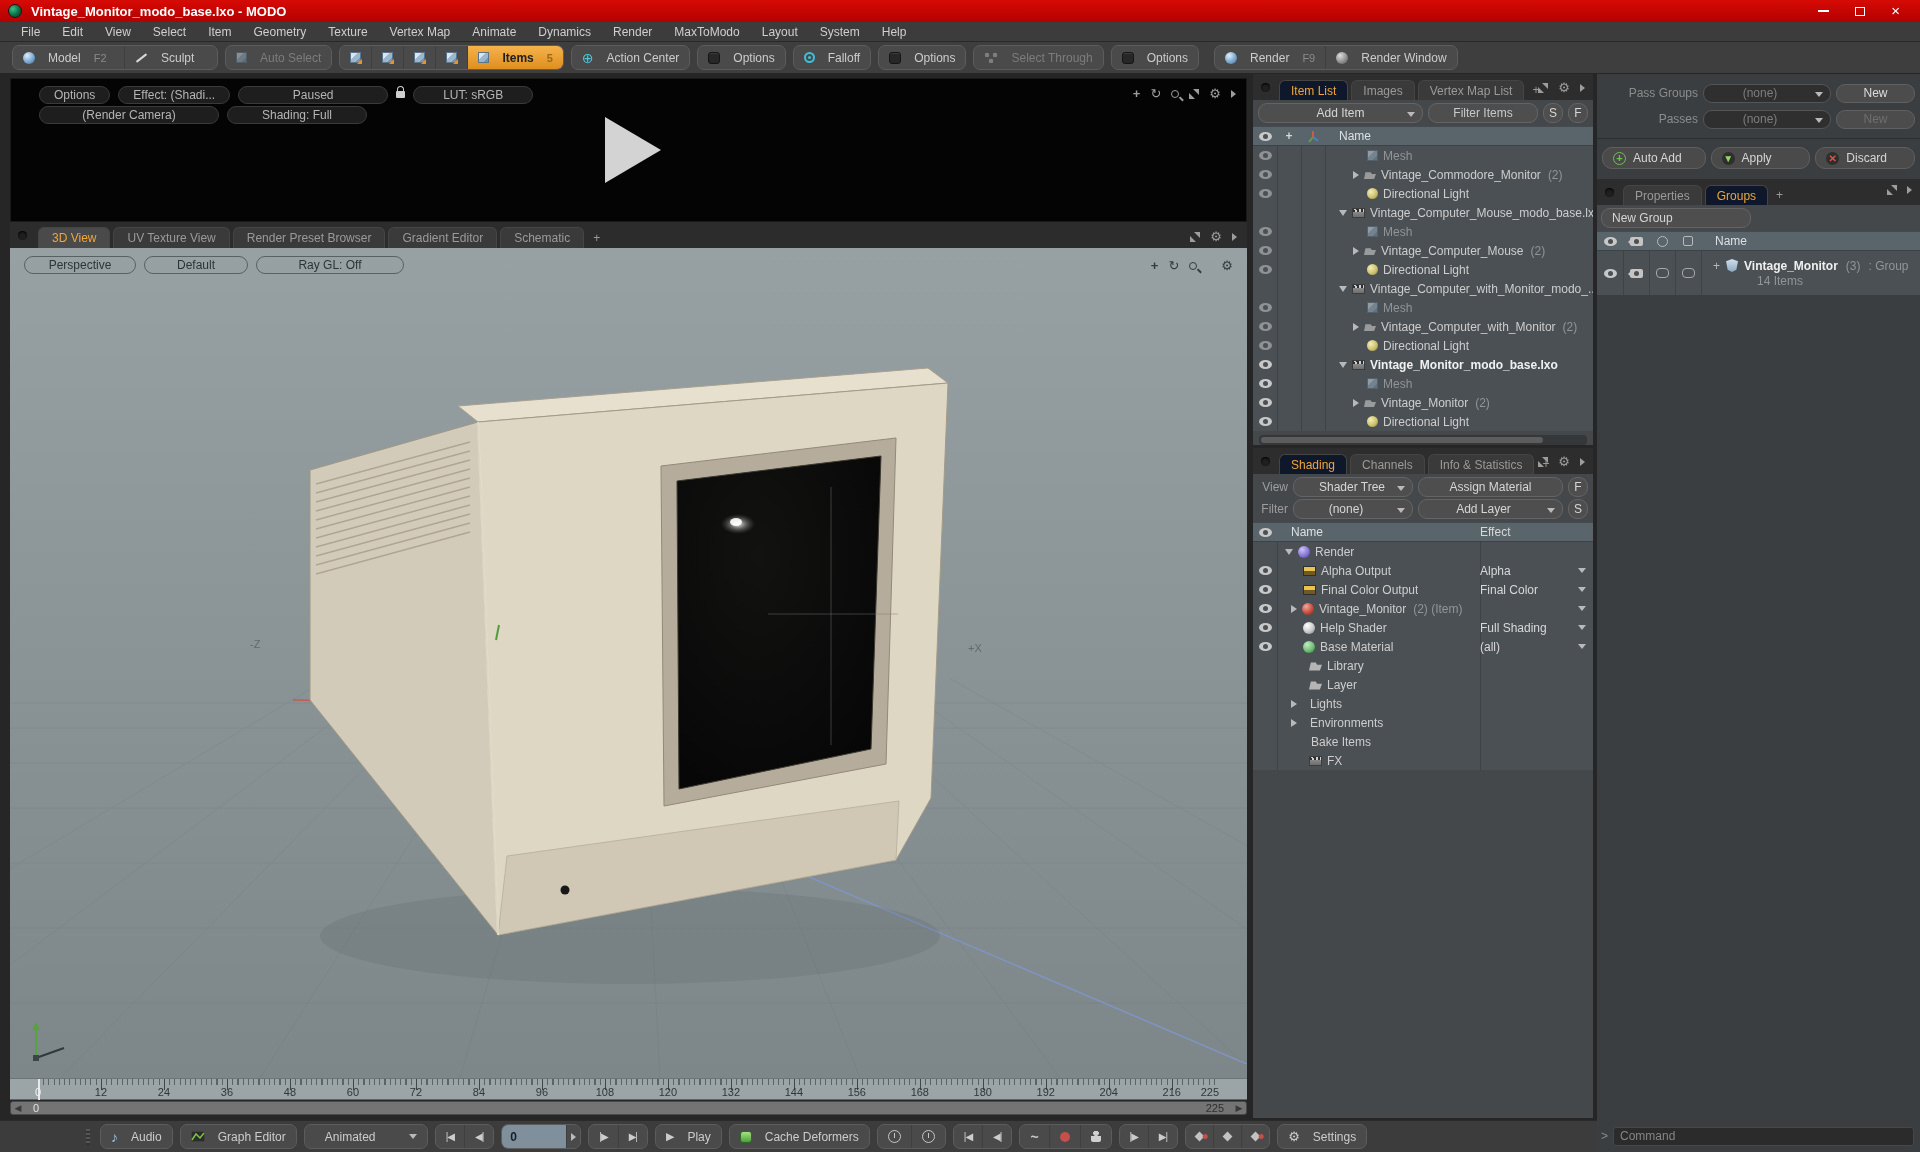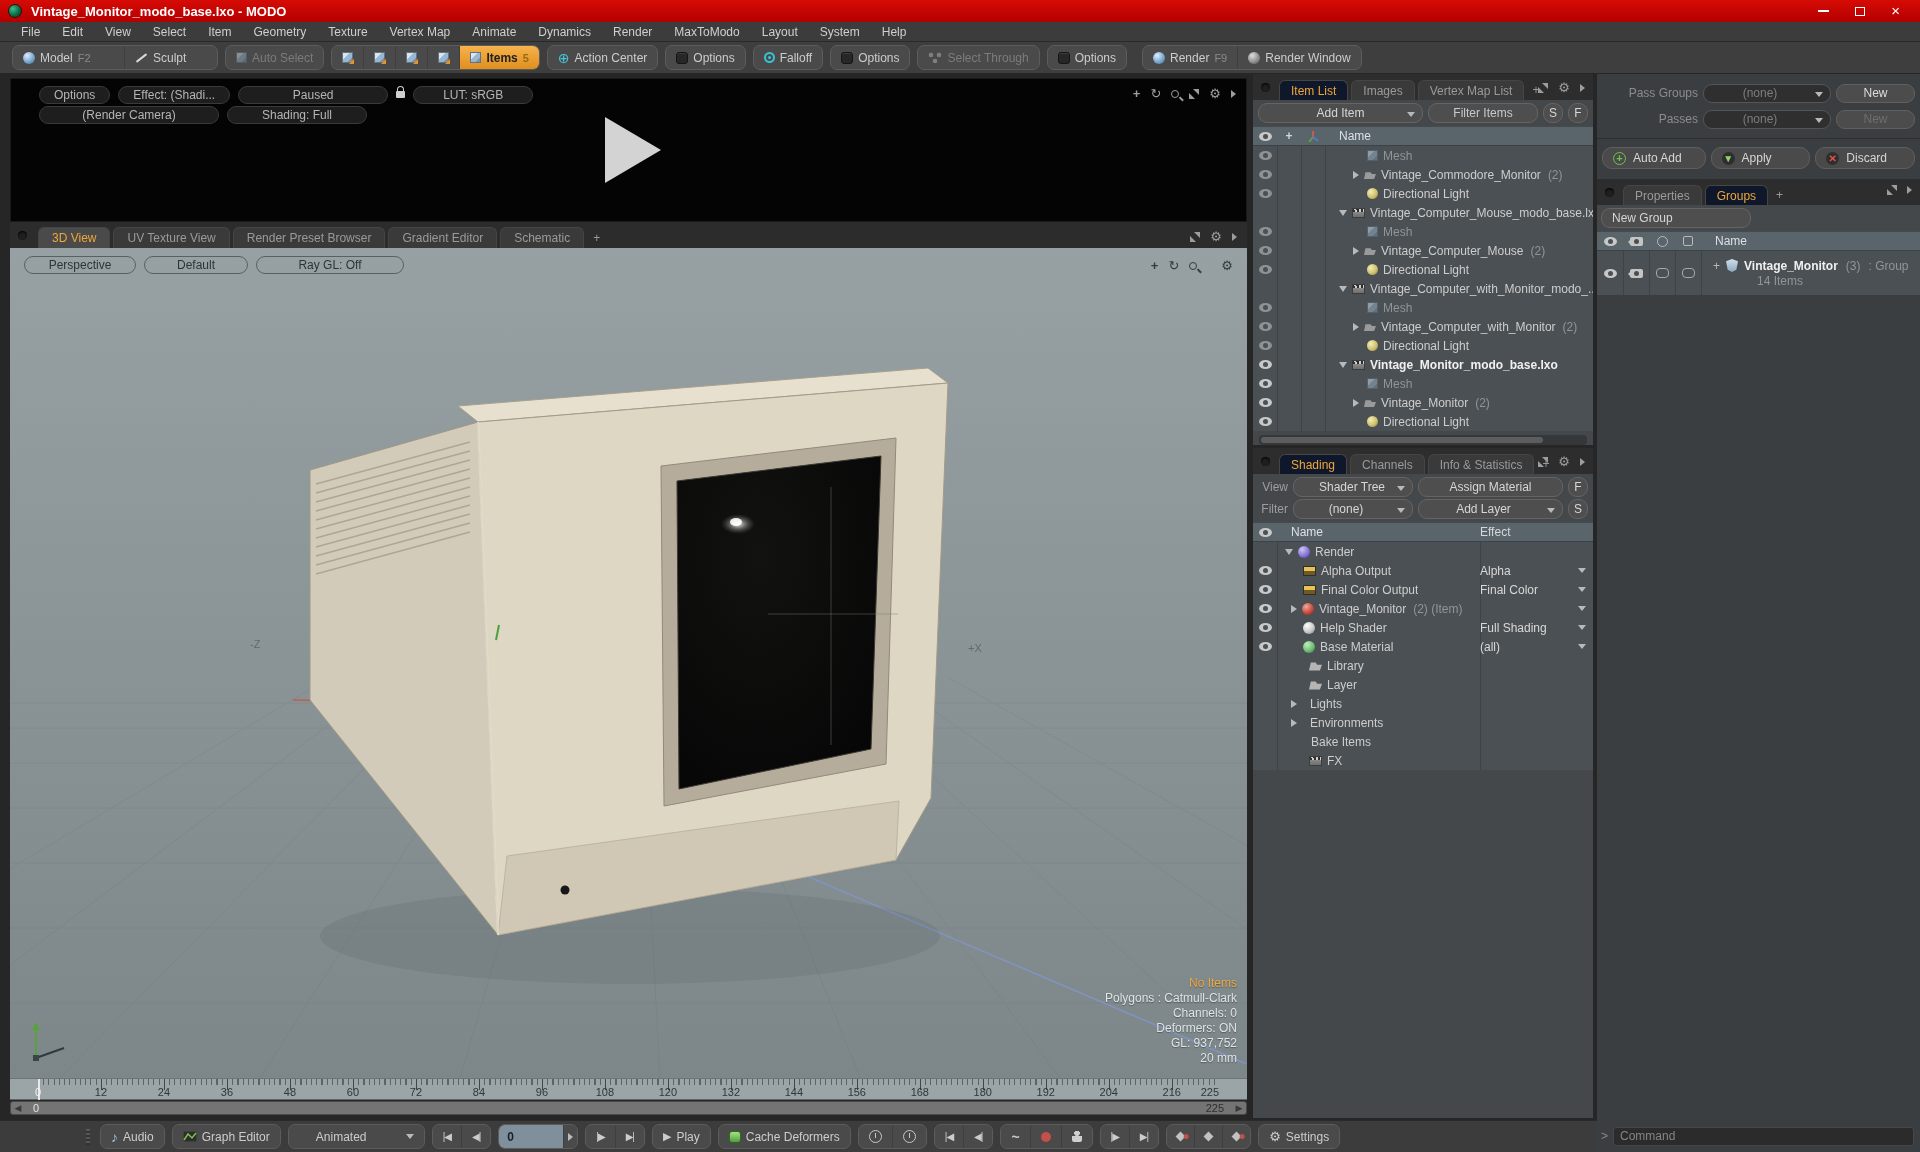--- a/index.html
+++ b/index.html
@@ -9,21 +9,21 @@
 .logo{width:14px;height:14px;border-radius:50%;background:radial-gradient(circle at 32% 32%,#38c187,#0c6b45 55%,#063a26);border:1px solid #21140f;margin-right:9px}
 .wtitle{font-size:13px;font-weight:bold}
 .winbtns{margin-left:auto;display:flex;gap:26px;padding-right:12px;align-items:center}
 .minic{width:11px;height:2px;background:#fff}
 .maxic{width:10px;height:9px;border:1.5px solid #fff}
 .closeic{font-size:15px;line-height:10px;color:#fff}
 .menubar{position:absolute;left:0;top:22px;width:1920px;height:20px;background:#3c3c3c;border-bottom:1px solid #292929;display:flex;align-items:center;padding-left:10px}
 .menubar span{padding:0 11px;color:#cfcfcf}
 .toolbar{position:absolute;left:0;top:42px;width:1920px;height:32px;background:#3e3e3e;border-bottom:1px solid #262626;display:flex;align-items:center;gap:7px;padding-left:12px}
 .tg{display:flex;align-items:center;height:25px;background:#4a4a4a;border:1px solid #5c5c5c;border-radius:7px;overflow:hidden}
-.tb{display:flex;align-items:center;gap:5px;padding:0 10px;height:100%;border-right:1px solid #3f3f3f;color:#ccc;white-space:nowrap}
+.tb{display:flex;align-items:center;gap:13px;padding:0 10px;height:100%;border-right:1px solid #3f3f3f;color:#ccc;white-space:nowrap}
 .tb:last-child{border-right:none}
 .dis{color:#7c7c7c!important}
 .key{color:#8a8a8a;font-size:11px}
 .itemsb{background:linear-gradient(#f6b24c,#df8f1e);color:#202020;font-weight:bold}
 .itemsb .key{color:#9a6a14}
 .chk{width:12px;height:12px;background:#272727;border:1px solid #151515;border-radius:3px;box-shadow:inset 0 1px 0 #3c3c3c;flex:none}
 .sph{width:12px;height:12px;border-radius:50%;flex:none}
 .sph.blue{background:radial-gradient(circle at 35% 30%,#dfeefc,#7aa8cf 55%,#3c6a94)}
 .sph.gray{background:radial-gradient(circle at 35% 30%,#ddd,#8a8a8a 60%,#555)}
 .cub{width:11px;height:11px;flex:none;background:linear-gradient(135deg,#d7e6f2 0 38%,#9cb6cd 38% 75%,#7795ae 75%);border:1px solid #5d7387;position:relative}
@@ -374,28 +374,20 @@
     <span class="vbtn" style="width:148px">Ray GL: Off</span>
   </div>
   <div class="cornics dark" style="position:absolute;right:14px;top:10px">
     <span class="panic">+</span>
     <span class="rotic">↻</span>
     <span class="magic"></span>
     <span class="gearic" style="margin-left:14px">⚙</span>
   </div>
   <span class="axlab" style="left:240px;top:390px">-Z</span>
   <span class="axlab" style="left:958px;top:394px">+X</span>
-  <div class="stats">
-    <div class="hot">No Items</div>
-    <div>Polygons : Catmull-Clark</div>
-    <div>Channels: 0</div>
-    <div>Deformers: ON</div>
-    <div>GL: 937,752</div>
-    <div>20 mm</div>
-  </div>
   <svg class="gizmo" width="52" height="52">
     <line x1="16" y1="42" x2="16" y2="12" stroke="#58a23e" stroke-width="2"></line>
     <polygon points="16,6 12,14 20,14" fill="#58a23e"></polygon>
     <line x1="16" y1="42" x2="44" y2="32" stroke="#2f3a3c" stroke-width="2"></line>
     <rect x="13" y="39" width="6" height="6" fill="#394547"></rect>
   </svg>
 </div>
 
 <div class="ruler">
   <div class="rin">
@@ -441,21 +433,21 @@
   </div>
   <div class="tg">
     <span class="tb">
       <svg class="graphic-svg" width="14" height="11">
           <rect width="14" height="11" fill="#2c2c2c" stroke="#555"></rect>
           <polyline points="1,9 5,3 9,7 13,2" fill="none" stroke="#7ec24a" stroke-width="1.5"></polyline>
         </svg>
       <span>Graph Editor</span>
     </span>
   </div>
-  <div class="tg" style="width:137px">
+  <div class="tg" style="width:124px">
     <span class="tb" style="width:100%">
       <span style="margin:0 auto">Animated</span>
       <span class="caret"></span>
     </span>
   </div>
   <div class="tg">
     <span class="tb tico">|◀</span>
     <span class="tb tico">◀|</span>
   </div>
   <div class="tg" style="height:25px">

